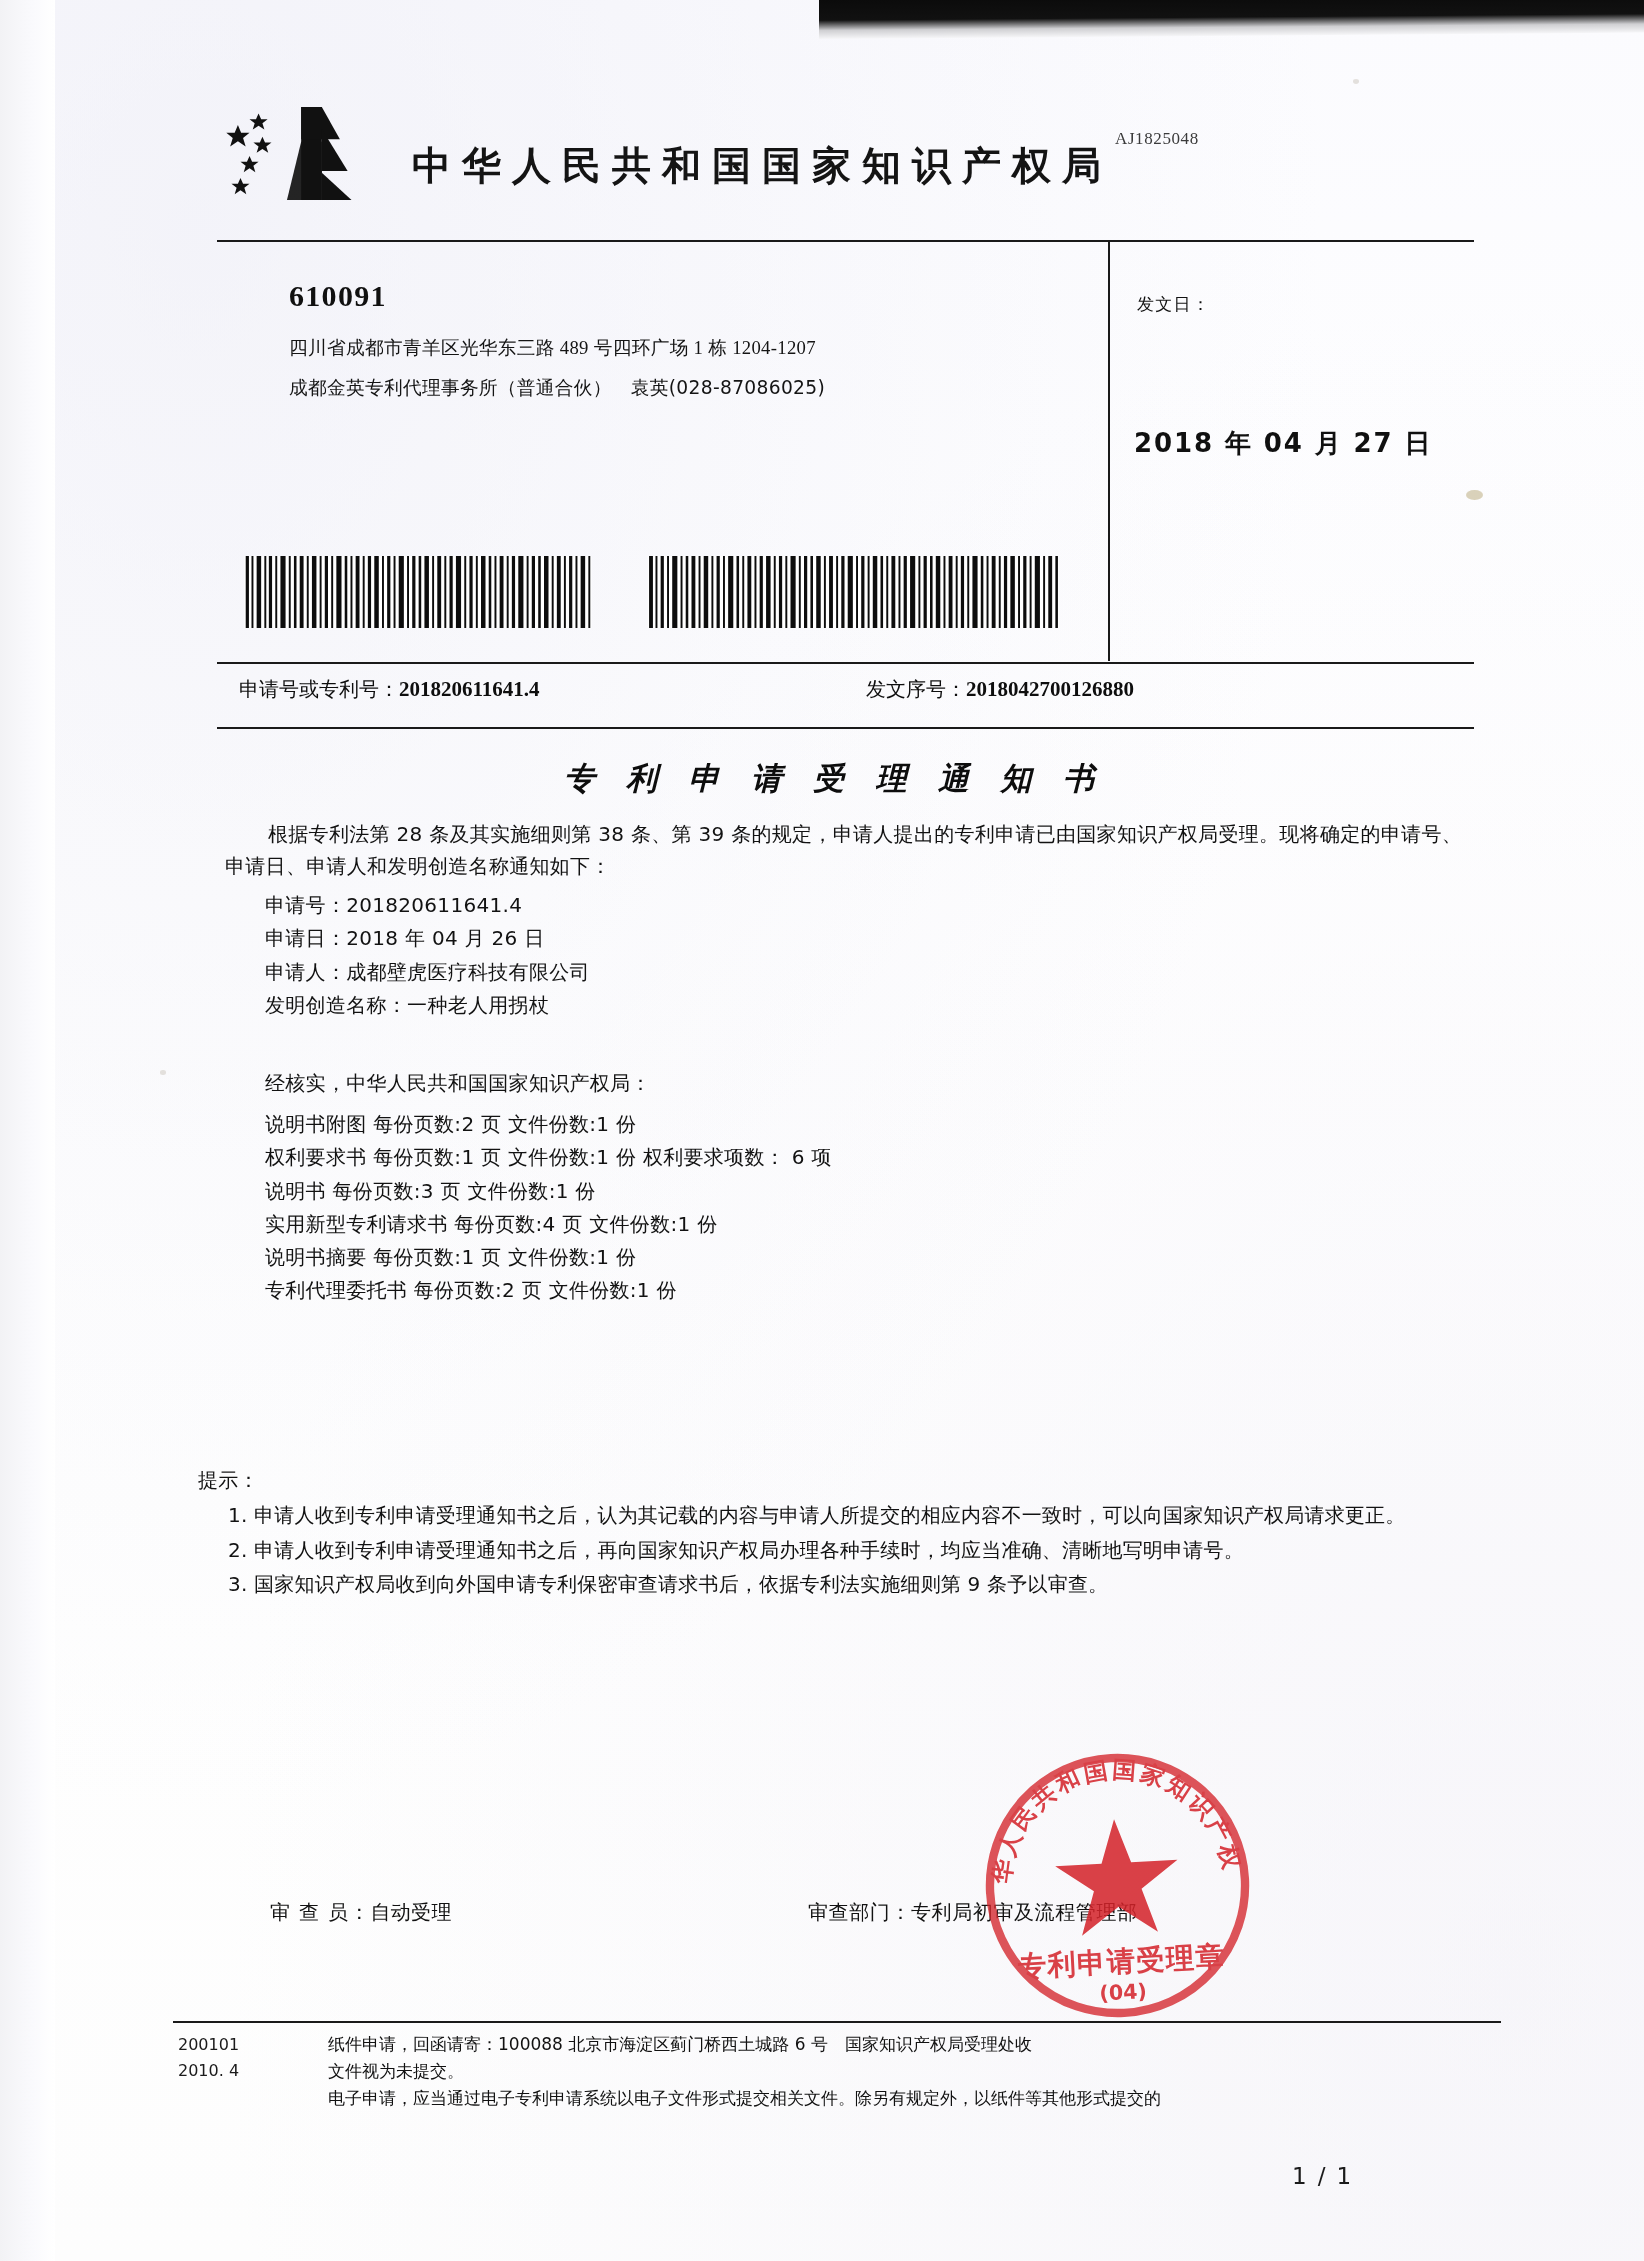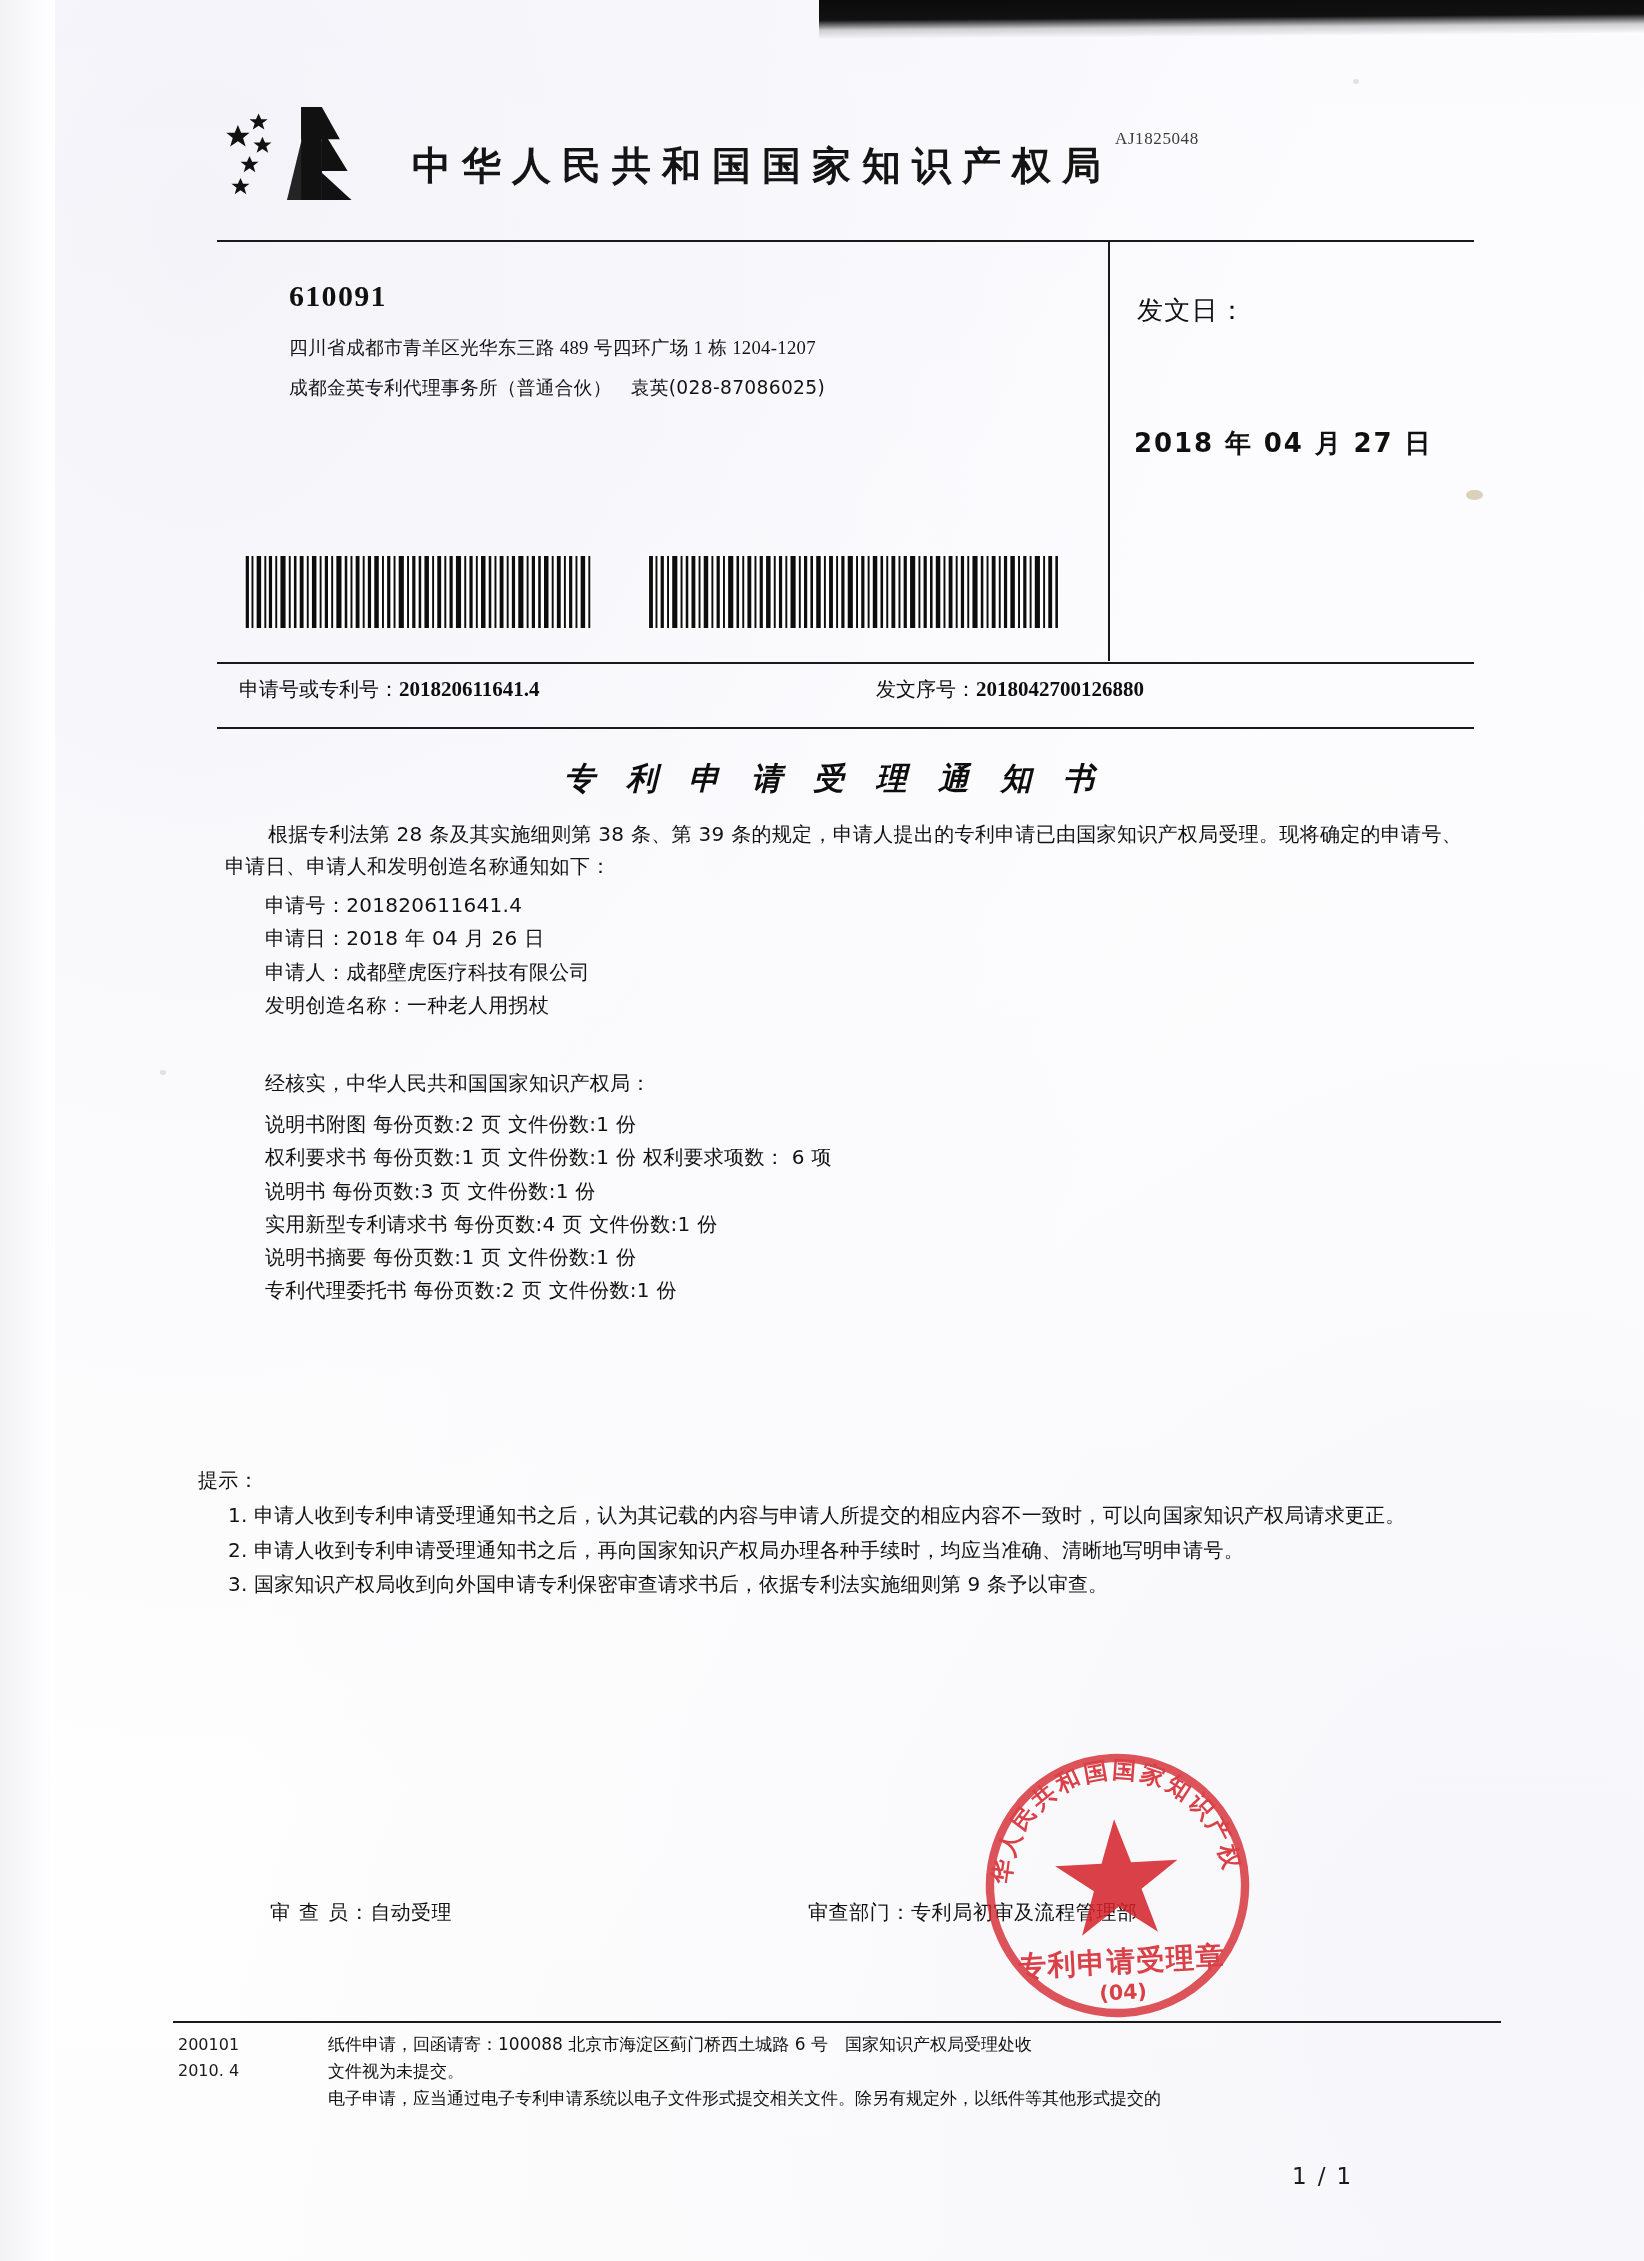--- a/index.html
+++ b/index.html
@@ -126,21 +126,21 @@
     left: 1096px;
     top: 242px;
     width: 1.9px;
     height: 419px;
     background: #1a1a1a;
   }
   .issue-label {
     position: absolute;
     left: 1125px;
     top: 293px;
-    font-size: 26px;
+    font-size: 17px;
     color: #111;
     letter-spacing: 1.3px;
     font-family: "DejaVu Sans", sans-serif;
   }
   .issue-date {
     position: absolute;
     left: 1122px;
     top: 426px;
     font-size: 26px;
     color: #101010;
@@ -174,21 +174,20 @@
     font-family: "DejaVu Sans", sans-serif;
   }
   .appno b, .serial b { font-weight: 700; font-family: "Liberation Serif", serif; font-size: 21px;}
   .serial {
     position: absolute;
     left: 854px;
     top: 676px;
     font-size: 20px;
     color: #0e0e0e;
     font-family: "DejaVu Sans", sans-serif;
-    margin-left: 10px;
   }
   .rule-mid2 {
     position: absolute;
     left: 205px;
     top: 727px;
     width: 1257px;
     height: 1.9px;
     background: #1a1a1a;
   }
 

